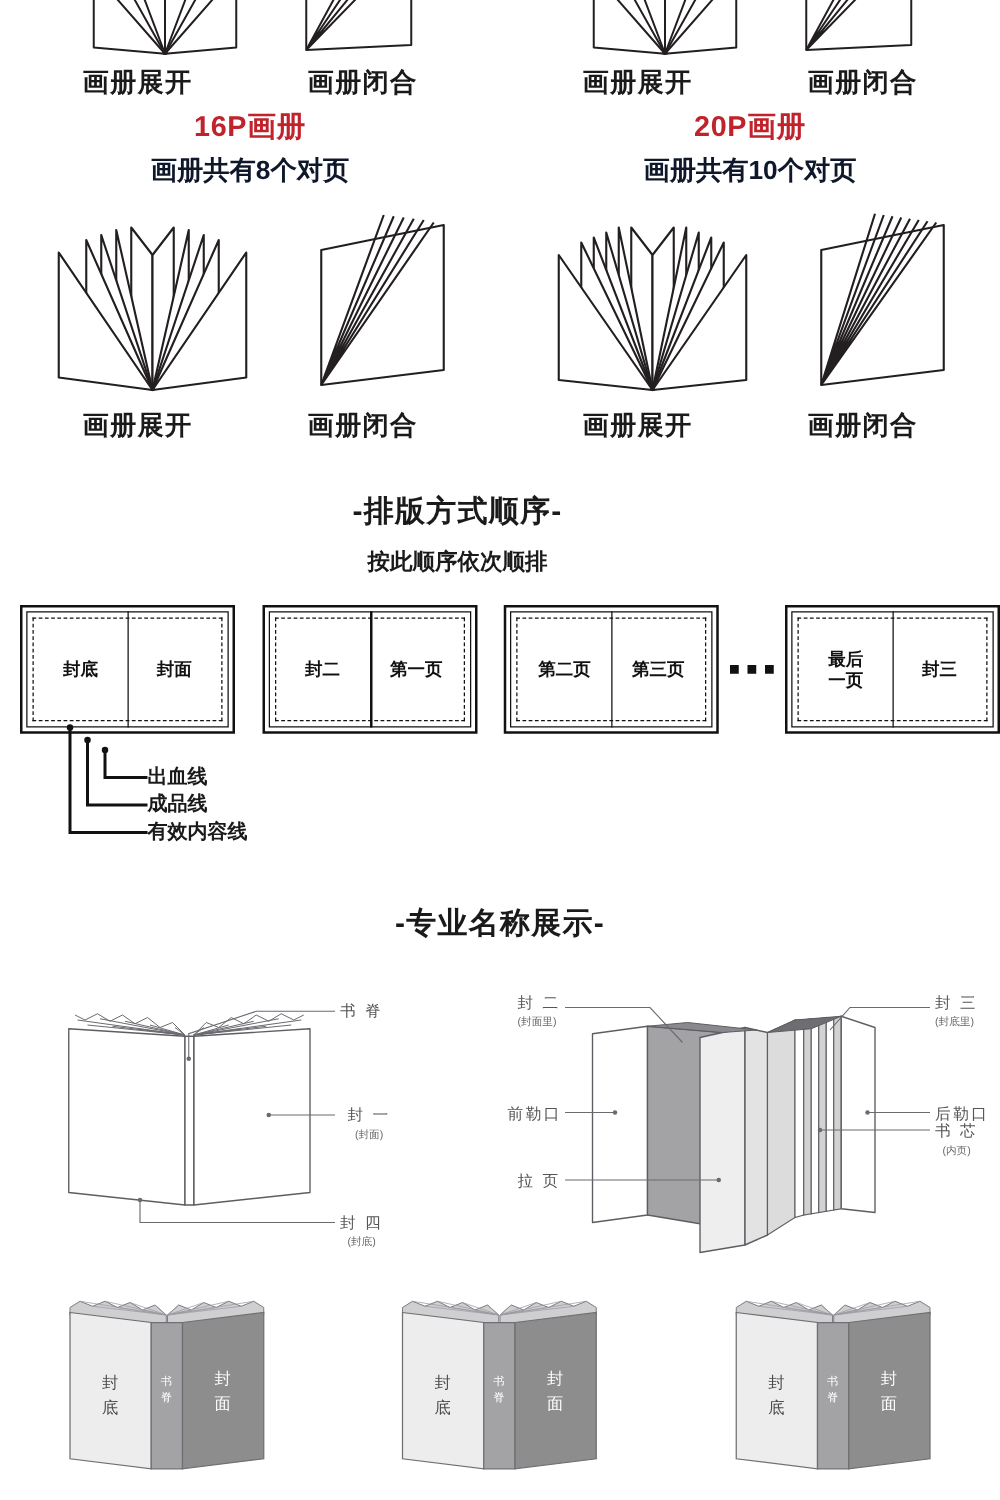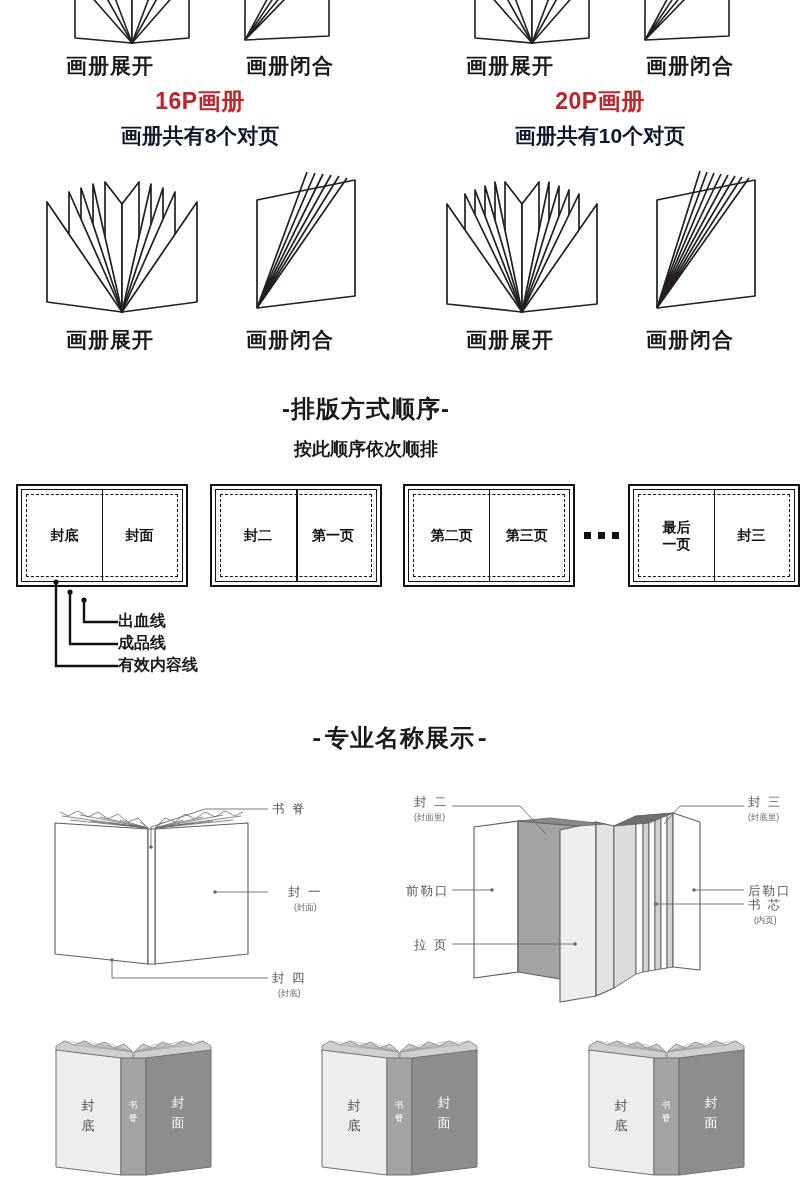--- a/index.html
+++ b/index.html
@@ -271,21 +271,21 @@
         <circle cx="56" cy="4" r="2.6"></circle>
         <circle cx="70" cy="14" r="2.6"></circle>
         <circle cx="84" cy="22" r="2.6"></circle>
       </g>
     </svg>
     <div class="lbl" style="position:absolute;left:118px;top:33px;font-size:16px;font-weight:700;">出血线</div>
     <div class="lbl" style="position:absolute;left:118px;top:55px;font-size:16px;font-weight:700;">成品线</div>
     <div class="lbl" style="position:absolute;left:118px;top:77px;font-size:16px;font-weight:700;">有效内容线</div>
   </div>
 
-  <div style="position:absolute;top:722px;left:0;width:800px;font-family:Liberation Mono, monospace;">
+  <div style="position:absolute;top:722px;left:0;width:800px;">
     <div class="sectitle">-专业名称展示-</div>
   </div>
 
   <div class="pro-row" style="position:absolute;top:782px;left:0;">
 
     <div class="pro-cell">
       <svg width="400" height="235" viewBox="0 0 400 235">
         <g fill="#fff" stroke="#5d5d63" stroke-width="1.1" stroke-linejoin="round">
           <path d="M55 41 L148 47 L148 182 L55 172 Z"></path>
           <path d="M155 47 L248 41 L248 172 L155 182 Z"></path>
@@ -305,21 +305,21 @@
         </g>
         <g fill="#6a6a70">
           <circle cx="151" cy="65" r="1.8"></circle>
           <circle cx="215" cy="110" r="1.8"></circle>
           <circle cx="112" cy="178" r="1.8"></circle>
         </g>
       </svg>
       <div class="anno" style="left:272px;top:19px;">
         <span>书 脊</span>
       </div>
-      <div class="anno" style="left:288px;top:102px;">
+      <div class="anno" style="left:278px;top:102px;">
         <span>封 一</span>
         <span class="sub">(封面)</span>
       </div>
       <div class="anno" style="left:272px;top:188px;">
         <span>封 四</span>
         <span class="sub">(封底)</span>
       </div>
     </div>
 
     <div class="pro-cell">

